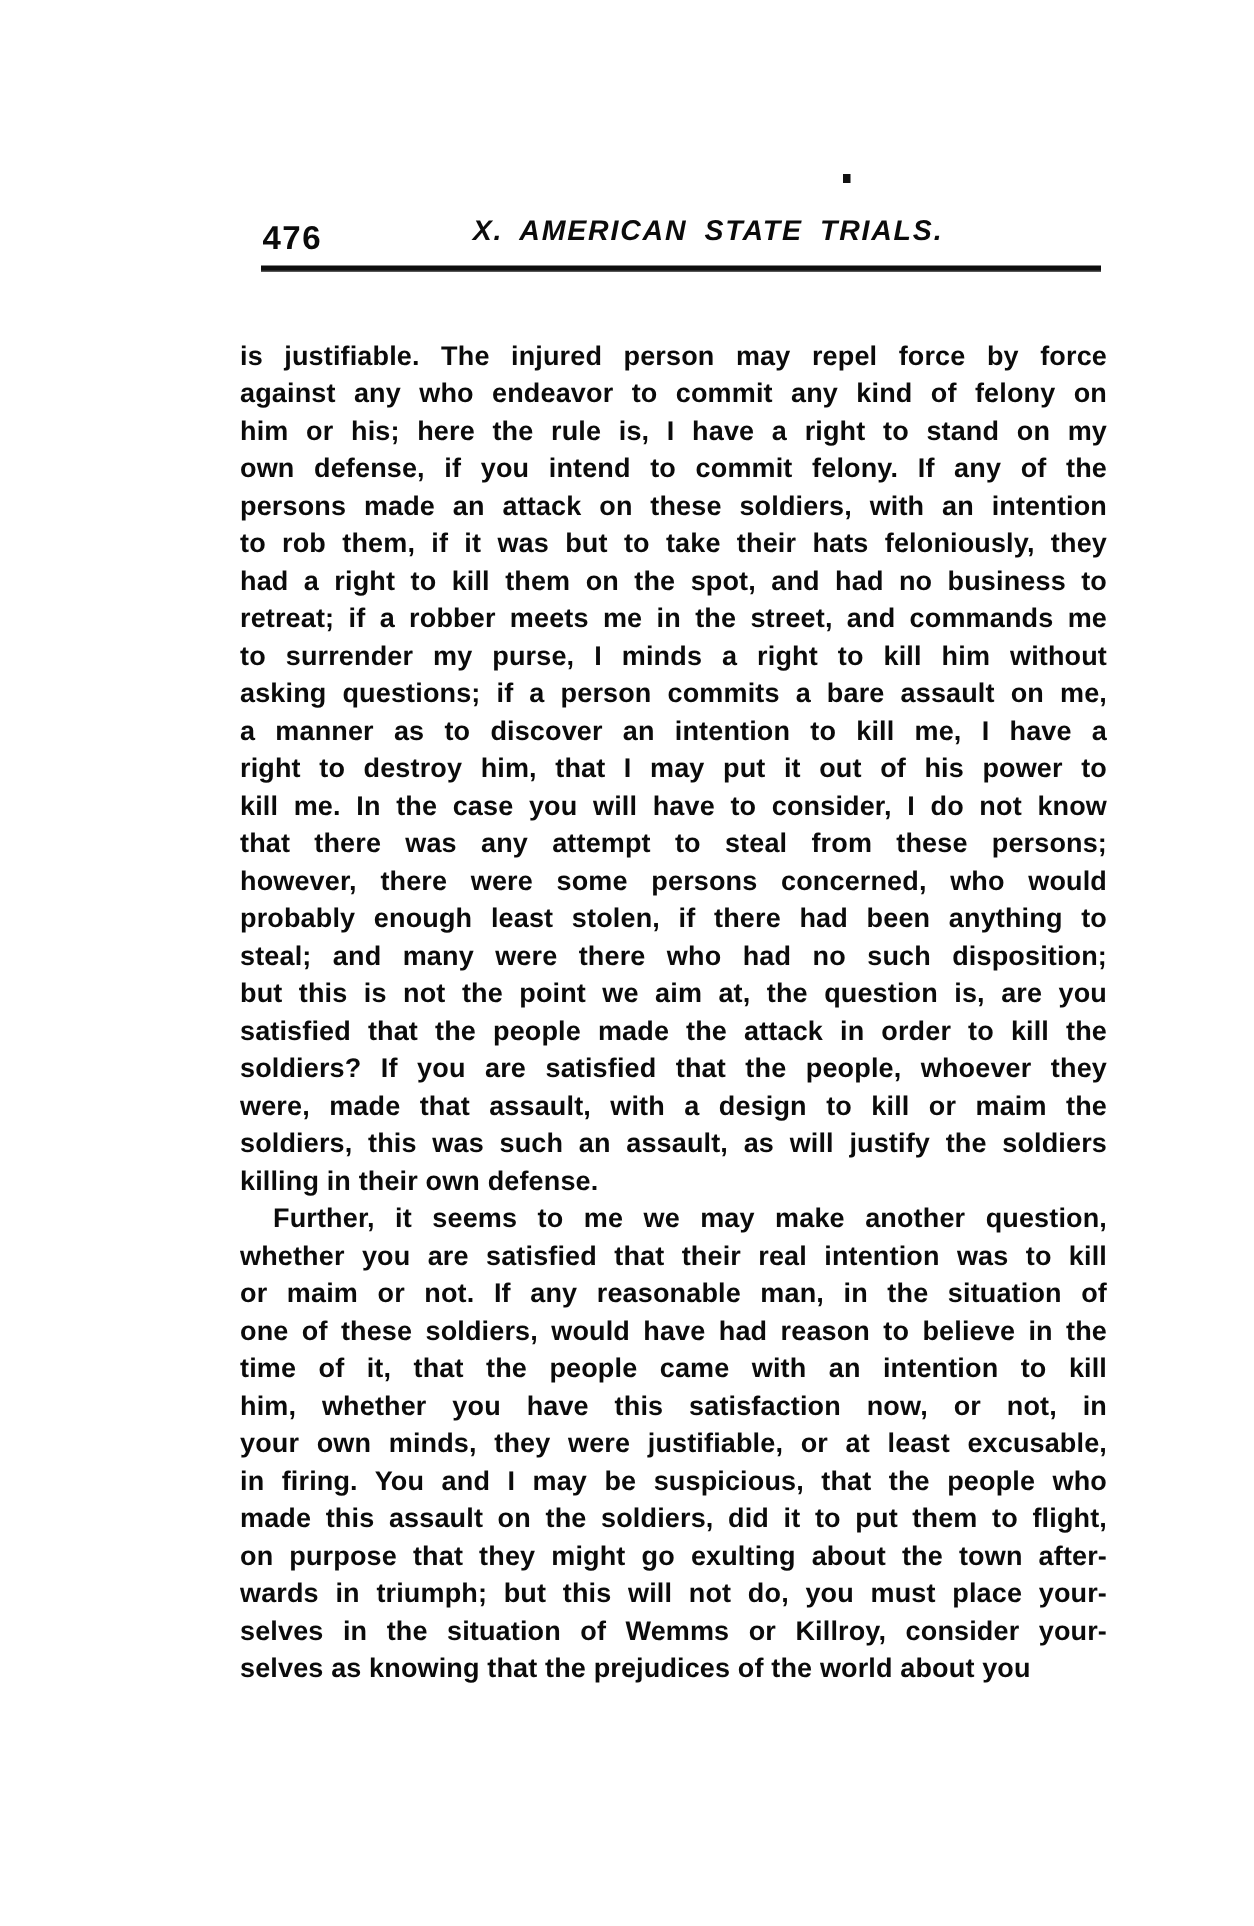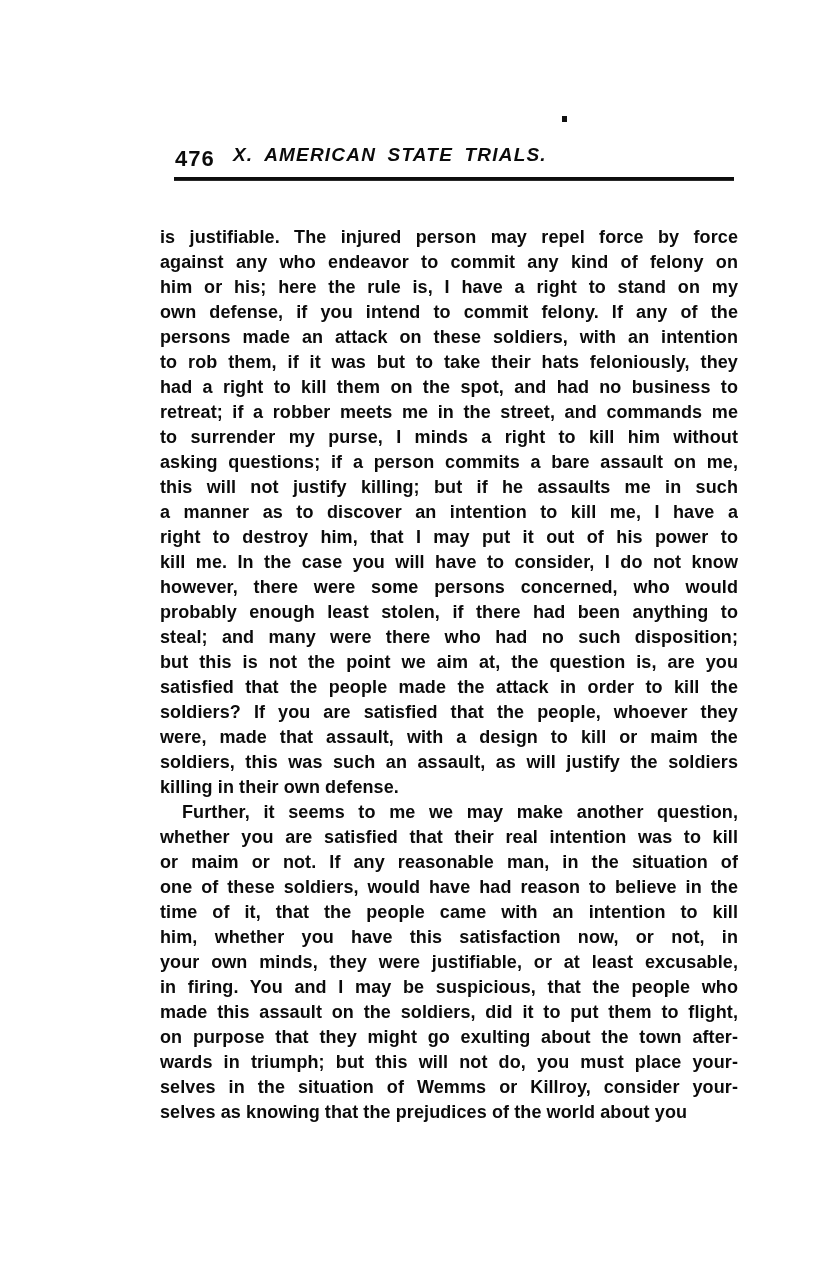--- a/index.html
+++ b/index.html
@@ -38,20 +38,21 @@
     top: 2px;
     font-size: 22px;
     font-weight: 700;
     letter-spacing: 1px;
   }
   .running-title {
     position: absolute;
     left: 60px;
     right: 40px;
     top: 0;
+    text-align: center;
     font-size: 19px;
     font-weight: 700;
     font-style: italic;
     letter-spacing: 1.2px;
     word-spacing: 5px;
     white-space: nowrap;
   }
   .header-rule {
     position: absolute;
     left: 174px;
@@ -106,24 +107,24 @@
       <div class="line">is justifiable.  The injured person may repel force by force</div>
       <div class="line">against any who endeavor to commit any kind of felony on</div>
       <div class="line">him or his;  here the rule is, I have a right to stand on my</div>
       <div class="line">own defense, if you intend to commit felony.  If any of the</div>
       <div class="line">persons made an attack on these soldiers, with an intention</div>
       <div class="line">to rob them, if it was but to take their hats feloniously, they</div>
       <div class="line">had a right to kill them on the spot, and had no business to</div>
       <div class="line">retreat; if a robber meets me in the street, and commands me</div>
       <div class="line">to surrender my purse, I minds a right to kill  him without</div>
       <div class="line">asking questions;  if a person commits a bare assault on me,</div>
-      <div class="line">this will not justify killing;  but if he assaults me in such</div>
       <div class="line">a manner as  to discover an  intention to kill me, I  have a</div>
       <div class="line">right to destroy him, that I may put it out of his power to</div>
       <div class="line">kill me.  In the case you will have to consider, I do not know</div>
+      <div class="line">that there was any  attempt  to steal from  these  persons;</div>
       <div class="line">however, there  were  some  persons  concerned, who  would</div>
       <div class="line">probably enough least stolen, if there had been anything to</div>
       <div class="line">steal;  and many were there who had no such  disposition;</div>
       <div class="line">but this is not the point we aim at, the question is, are you</div>
       <div class="line">satisfied that the people made the attack in order to kill the</div>
       <div class="line">soldiers?  If you are satisfied that the people, whoever they</div>
       <div class="line">were, made that assault, with a design to kill or maim the</div>
       <div class="line">soldiers, this was such an assault, as will justify the soldiers</div>
       <div class="line para-end">killing in their own defense.</div>
       <div class="line indent">Further, it seems to me we may make  another question,</div>

